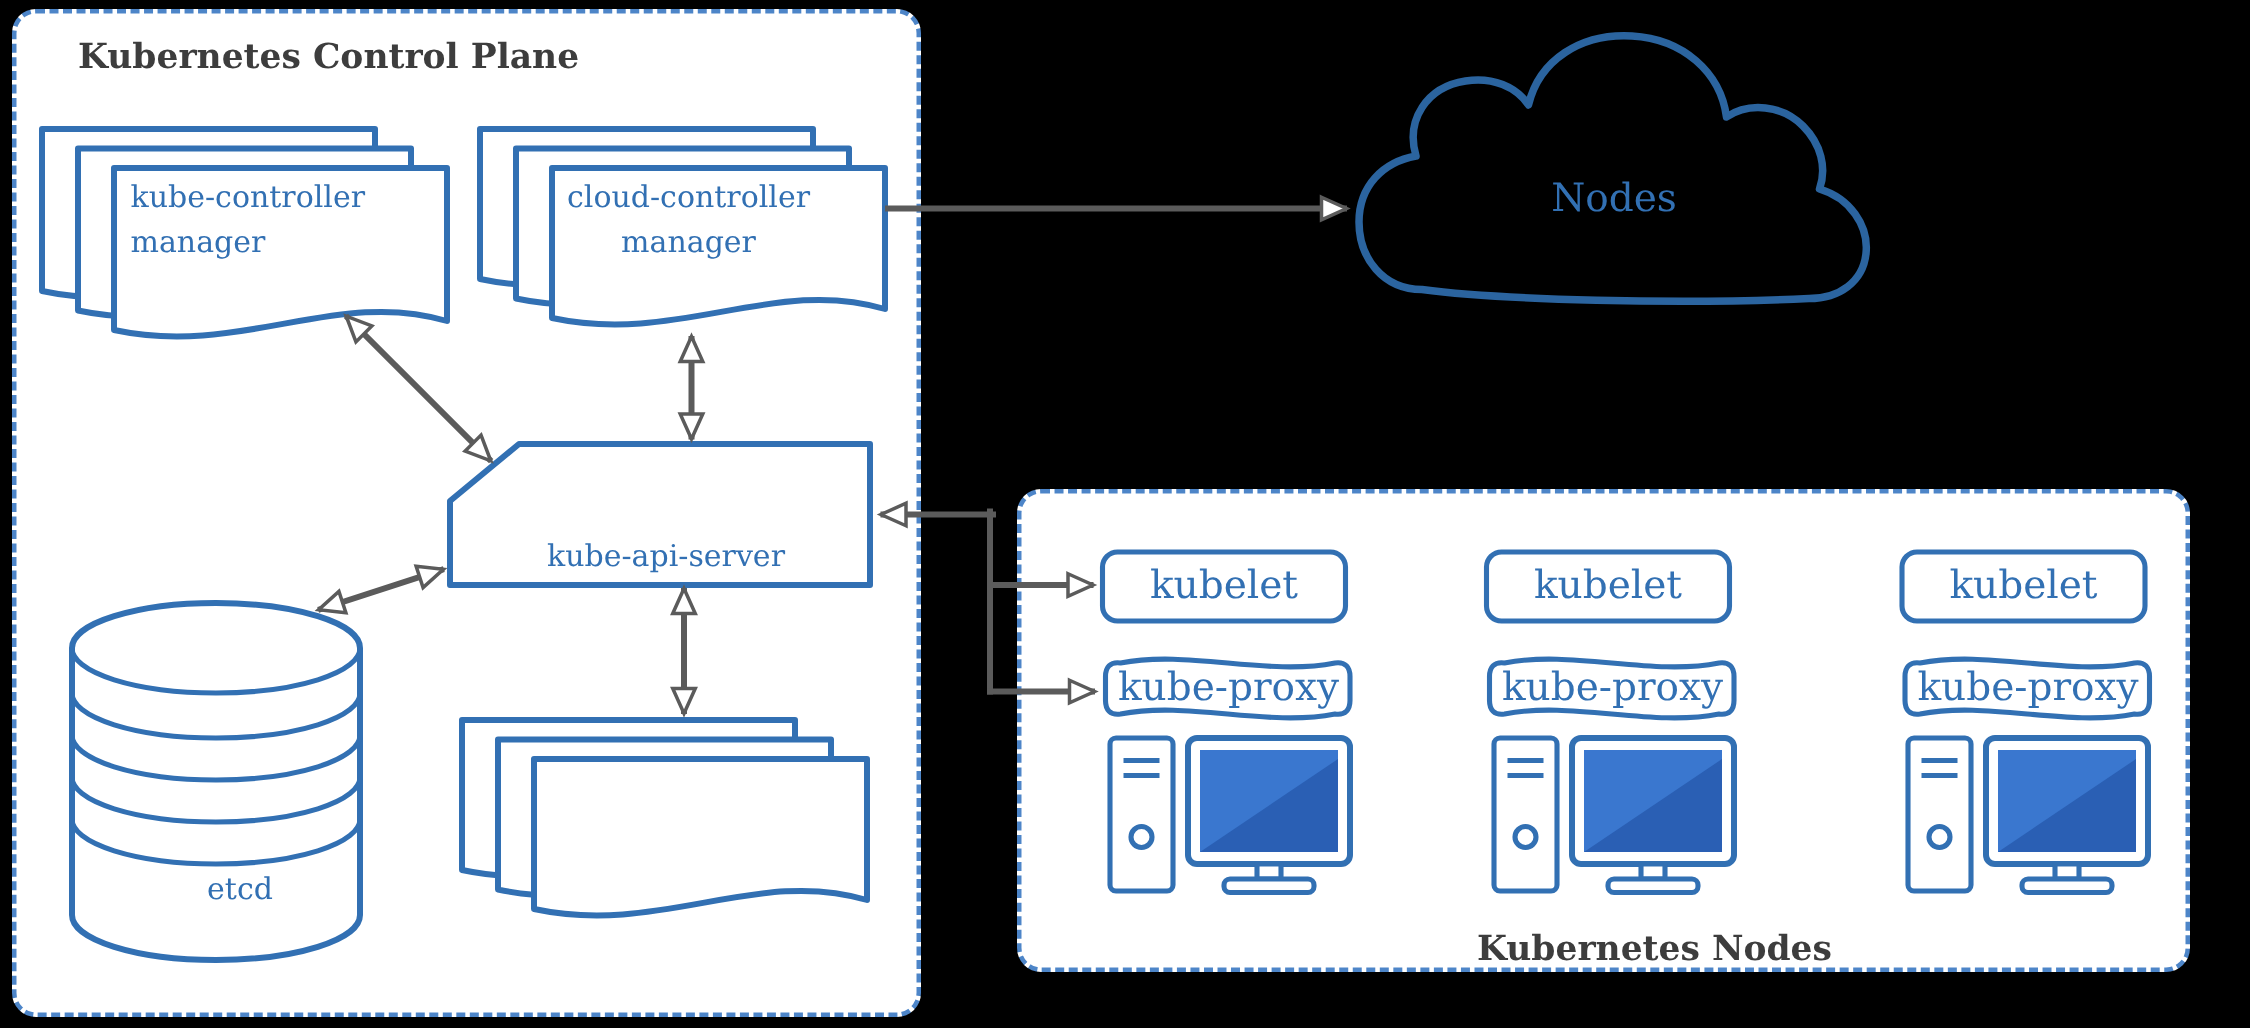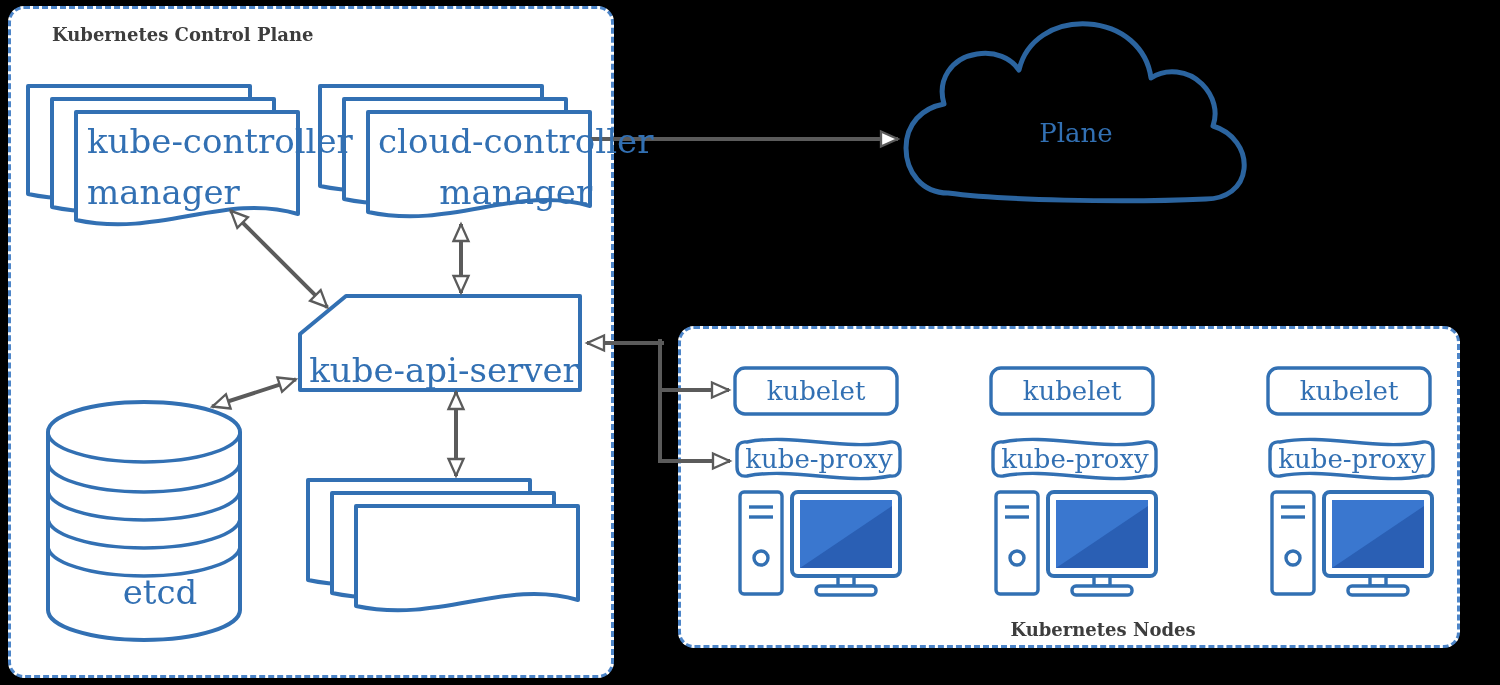--- a/index.html
+++ b/index.html
@@ -18,27 +18,27 @@
 
   .shape  { fill:#fff; stroke:#3270b3; stroke-width:4; stroke-linejoin:round; }
   .shape3 { fill:#fff; stroke:#3270b3; stroke-width:3.4; stroke-linejoin:round; }
   .rim    { fill:none; stroke:#3270b3; stroke-width:3.4; }
   .cloudline { fill:none; stroke:#2b649f; stroke-width:5; stroke-linejoin:round; }
   .arrow  { stroke:#5b5b5b; stroke-width:4; fill:none; stroke-linecap:square; }
   .screen-base { fill:#3a77cf; stroke:none; }
   .screen-dark { fill:#2a5fb4; stroke:none; }
 
   .lbl {
-    position:absolute; color:#3270b3; font-size:34px; line-height:1.5;
+    position:absolute; color:#3270b3; font-size:20px; line-height:1.5;
     white-space:nowrap; z-index:3;
   }
   .center { transform:translate(-50%,-50%); }
   .hcenter { transform:translate(-50%,0); }
   .title {
-    position:absolute; color:#3d3d3d; font-weight:bold; font-size:18px;
+    position:absolute; color:#3d3d3d; font-weight:bold; font-size:23px;
     white-space:nowrap; z-index:3;
   }
 </style>
 </head>
 <body>
 
 <div id="stage">
 
   <div class="panel" id="control-plane-panel"></div>
   <div class="panel" id="nodes-panel"></div>
@@ -150,21 +150,21 @@
     <div></div>
     <div>cloud-controller</div>
     <div>manager</div>
   </div>
 
   <div class="lbl center" style="left:444px; top:370px;">kube-api-server</div>
 
   <div class="lbl center" style="left:144px; top:592px;margin-left:16px;">etcd</div>
 
 
-  <div class="lbl center" style="left:1076px; top:133px; font-size:26px;">Plane</div>
+  <div class="lbl center" style="left:1076px; top:133px; font-size:26px;">Nodes</div>
 
   <div class="lbl center" style="left:816px; top:391px; font-size:26px;">kubelet</div>
   <div class="lbl center" style="left:819px; top:459px; font-size:26px;">kube-proxy</div>
 
   <div class="lbl center" style="left:1072px; top:391px; font-size:26px;">kubelet</div>
   <div class="lbl center" style="left:1075px; top:459px; font-size:26px;">kube-proxy</div>
 
   <div class="lbl center" style="left:1349px; top:391px; font-size:26px;">kubelet</div>
   <div class="lbl center" style="left:1352px; top:459px; font-size:26px;">kube-proxy</div>
 

